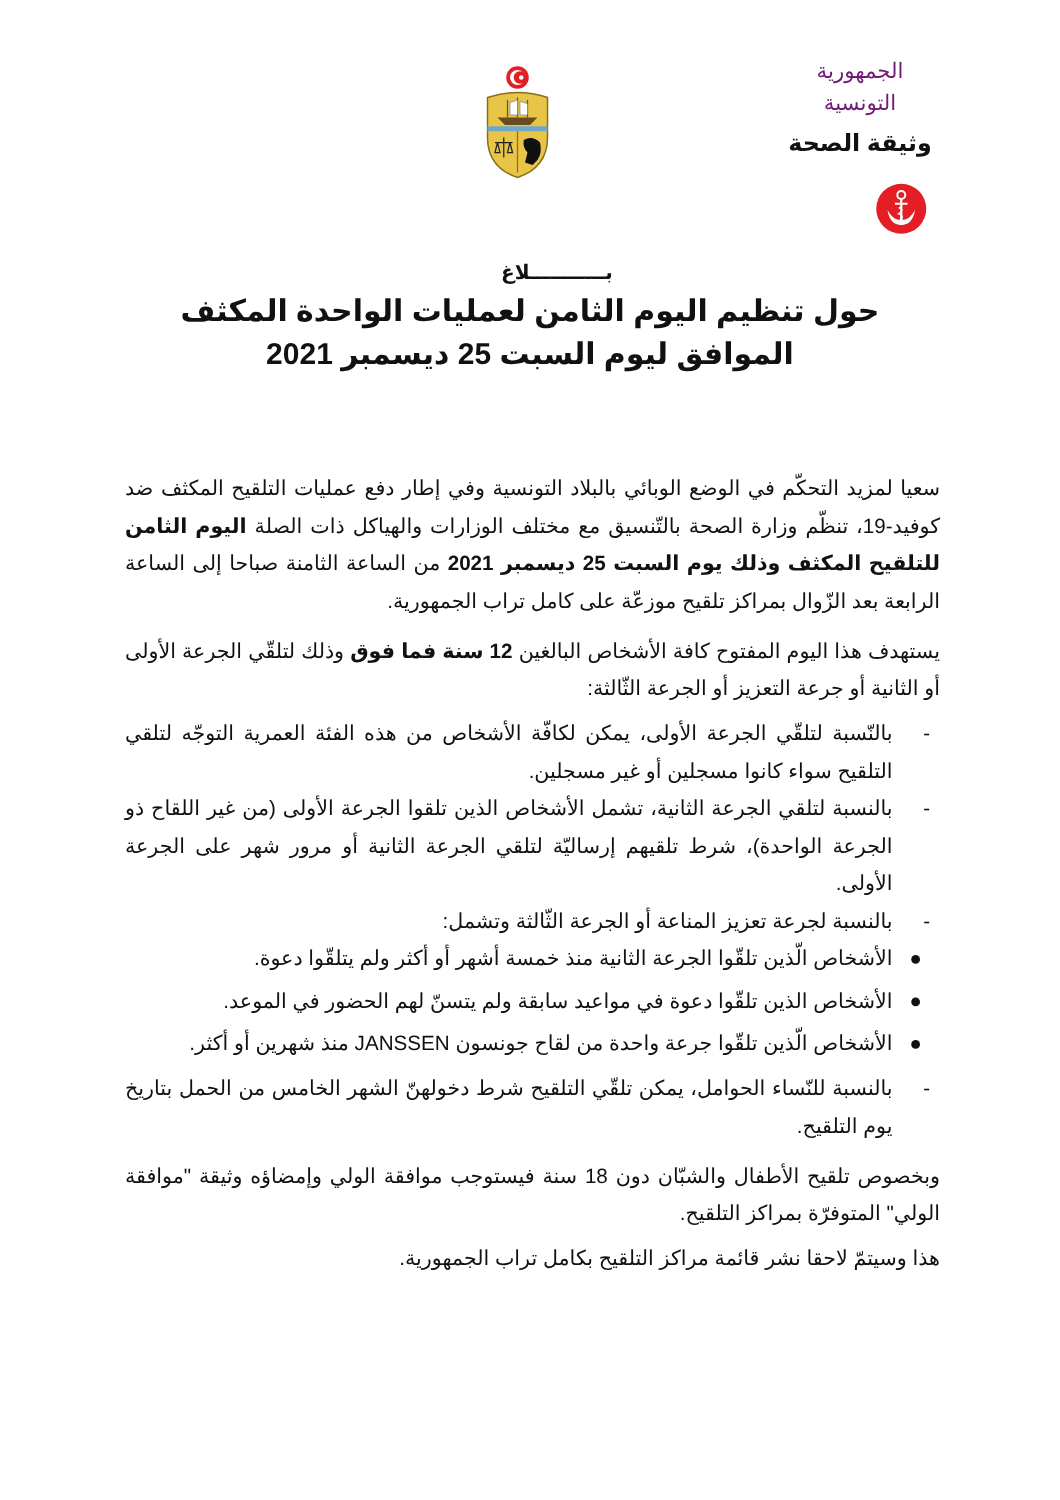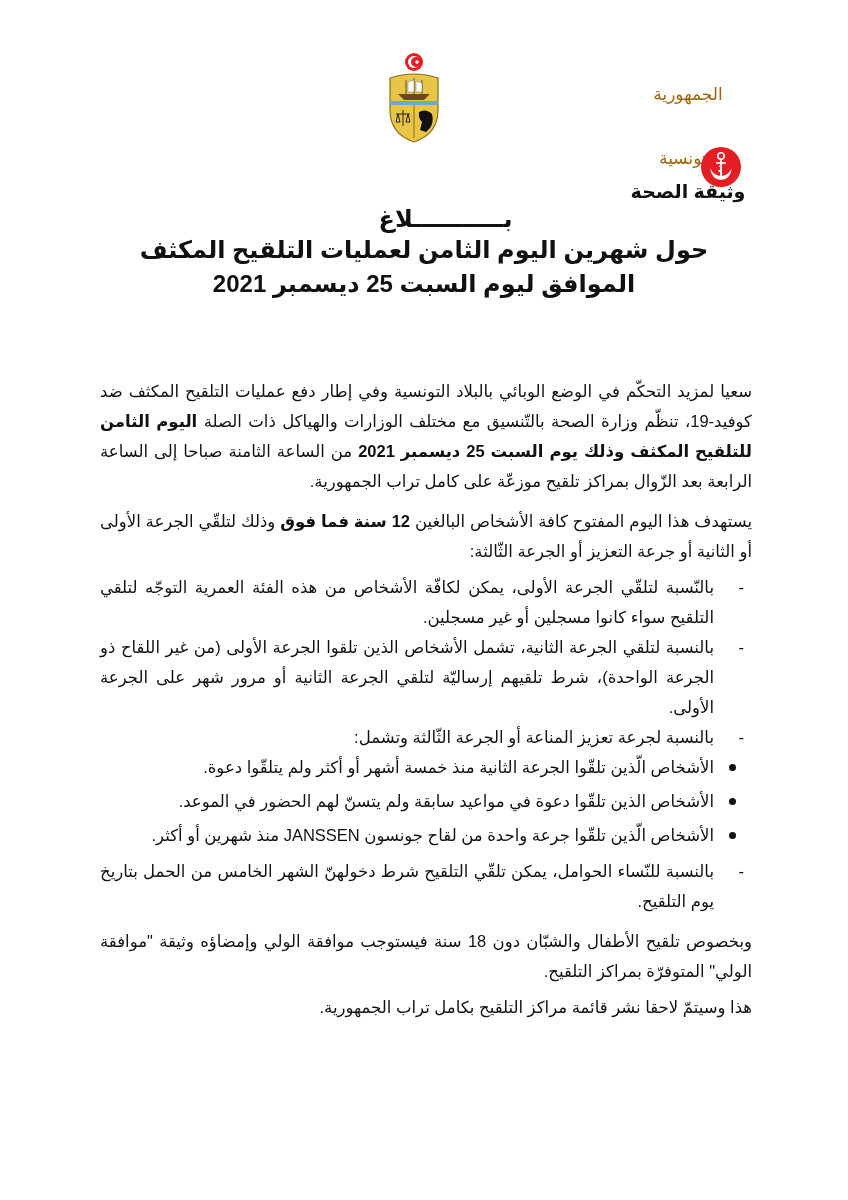--- a/index.html
+++ b/index.html
@@ -8,33 +8,33 @@
     font-family: "Liberation Sans", "DejaVu Sans", sans-serif;
     color: #111111;
   }
   .page { position: absolute; inset: 0; }
 
   
   .org {
     position: absolute; top: 44px; right: 100px; width: 120px;
     text-align: center; direction: rtl;
   }
-  .org .line { font-size: 17px; line-height: 26px; color: #a16207; margin-top: 38px; }
+  .org .line { font-size: 17px; line-height: 26px; color: #701a75; }
   .org .ministry { font-size: 19px; font-weight: bold; margin-top: 6px; line-height: 28px; }
 
   .health-logo {
     position: absolute; top: 146px; right: 106px; width: 42px; height: 42px;
   }
   .coat-of-arms {
     position: absolute; top: 52px; left: 386px; width: 56px; height: 92px;
   }
 
   
   .title-block { position: absolute; top: 204px; left: 0; right: 0; text-align: center; }
-  .title-block .t1 { font-size: 24px; font-weight: bold; line-height: 30px; letter-spacing: 1px; padding-left: 43px; }
+  .title-block .t1 { font-size: 16px; font-weight: bold; line-height: 30px; letter-spacing: 1px; padding-left: 43px; }
   .title-block .t2 { font-size: 24px; font-weight: bold; line-height: 32px; }
   .title-block .t3 { font-size: 24px; font-weight: bold; line-height: 36px; text-align: center; }
 
   
   .body {
     position: absolute; top: 340px; right: 96px; width: 652px;
     direction: rtl; text-align: justify; font-size: 16.5px; line-height: 30px; margin-top: 36px;
   }
   .body p { margin: 0 0 6px 0; }
   .body b { font-weight: bold; }
@@ -84,21 +84,21 @@
       <circle cx="21" cy="10" r="3.2" fill="none" stroke="#ffffff" stroke-width="1.6"></circle>
       <line x1="21" y1="13" x2="21" y2="32" stroke="#ffffff" stroke-width="1.8"></line>
       <line x1="16" y1="17" x2="26" y2="17" stroke="#ffffff" stroke-width="1.6"></line>
       <path d="M10 22 Q12 34 21 34 Q30 34 32 22 Q28 30 21 30 Q14 30 10 22 Z" fill="#ffffff"></path>
       <path d="M19 20 Q24 22 19 25 Q24 27 20 30" stroke="#ffffff" stroke-width="1.2" fill="none"></path>
     </svg>
   </div>
 
   <div class="title-block">
     <div class="t1">بـــــــــــلاغ</div>
-    <div class="t2">حول شهرين اليوم الثامن لعمليات التلقيح المكثف</div>
+    <div class="t2">حول تنظيم اليوم الثامن لعمليات الواحدة المكثف</div>
     <div class="t3">الموافق ليوم السبت 25 ديسمبر 2021</div>
   </div>
 
   <div class="body">
     <p>
       <span>سعيا لمزيد التحكّم في الوضع الوبائي بالبلاد التونسية وفي إطار دفع عمليات التلقيح المكثف ضد كوفيد-19، تنظّم وزارة الصحة بالتّنسيق مع مختلف الوزارات والهياكل ذات الصلة </span><b>اليوم الثامن للتلقيح المكثف وذلك يوم السبت 25 ديسمبر 2021</b><span> من الساعة الثامنة صباحا إلى الساعة الرابعة بعد الزّوال بمراكز تلقيح موزعّة على كامل تراب الجمهورية.</span>
     </p>
 
     <p class="para-gap">
       <span>يستهدف هذا اليوم المفتوح كافة الأشخاص البالغين </span><b>12 سنة فما فوق</b><span> وذلك لتلقّي الجرعة الأولى أو الثانية أو جرعة التعزيز أو الجرعة الثّالثة:</span>

